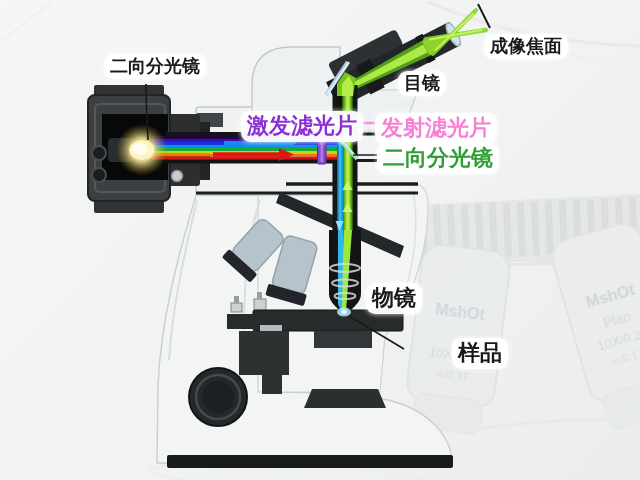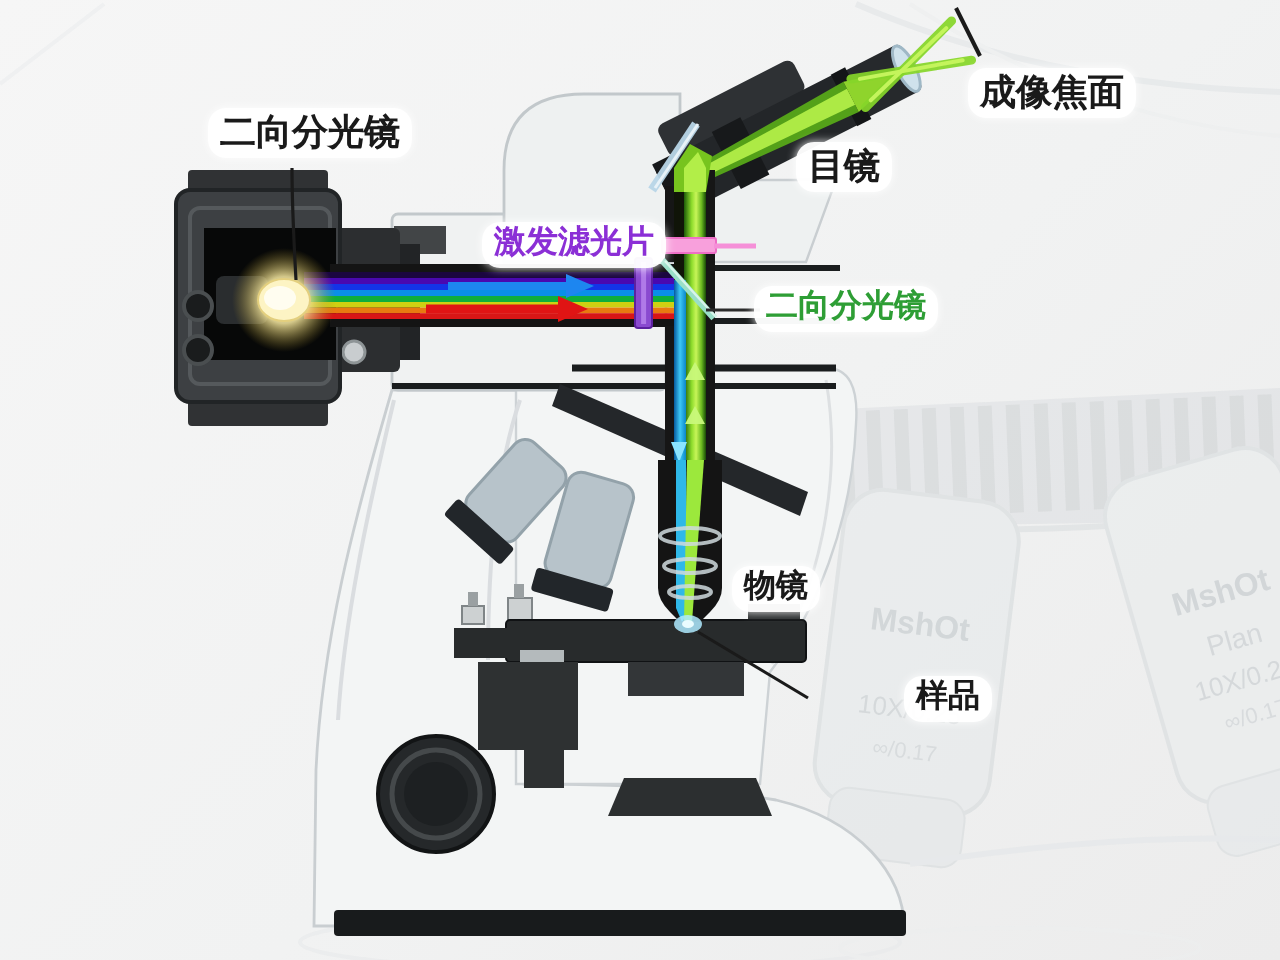--- a/index.html
+++ b/index.html
@@ -1,21 +1,21 @@
 <!DOCTYPE html>
 <html><head>
 <meta charset="utf-8">
 <style>
   html,body{margin:0;padding:0;}
   #stage{position:relative;width:640px;height:480px;overflow:hidden;
          background:linear-gradient(135deg,#f6f6f6 0%,#f1f2f2 55%,#ececec 100%);
          font-family:"Liberation Sans",sans-serif;}
   svg{position:absolute;left:0;top:0;}
   .bubble{position:absolute;background:rgba(255,255,255,0.97);border-radius:9px;
-          padding:1px 6px;font-weight:bold;font-size:16px;line-height:1.3;
+          padding:1px 6px;font-weight:bold;font-size:22px;line-height:1.3;
           white-space:nowrap;color:#1a1a1a;box-shadow:0 0 5px rgba(255,255,255,0.9);}
   .lbl-excitation{color:#8b2fd6;}
   .lbl-emission{color:#f77fd4;}
   .lbl-dichroic{color:#2e9e35;text-align:right;}
   .big{font-size:18px;}
 </style>
 </head>
 <body>
 
 <div id="stage">
@@ -237,18 +237,19 @@
     <path d="M146,84 C146,102 147,122 148,140" stroke="#1a1a1a" stroke-width="1.6"></path>
     <line x1="478" y1="4" x2="490" y2="28" stroke="#1a1a1a" stroke-width="2"></line>
     <line x1="357" y1="123" x2="378" y2="123" stroke="#f590d8" stroke-width="2.6"></line>
     <line x1="353" y1="155" x2="380" y2="155" stroke="#2a2a2a" stroke-width="1.6"></line>
     <line x1="349" y1="316" x2="404" y2="349" stroke="#1a1a1a" stroke-width="1.6"></line>
   </g>
 </svg>
 
   <div class="bubble big" style="left:104px;top:54px;">二向分光镜</div>
   <div class="bubble lbl-excitation" style="left:241px;top:111px;">激发滤光片</div>
+  <div class="bubble lbl-emission" style="left:375px;top:113px;">发射滤光片</div>
   <div class="bubble lbl-dichroic" style="left:377px;top:143px;">二向分光镜</div>
   <div class="bubble big" style="left:398px;top:71px;">目镜</div>
   <div class="bubble big" style="left:484px;top:34px;">成像焦面</div>
   <div class="bubble" style="left:366px;top:283px;">物镜</div>
   <div class="bubble" style="left:404px;top:338px;margin-left:48px;">样品</div>
 </div>
 
 </body></html>

